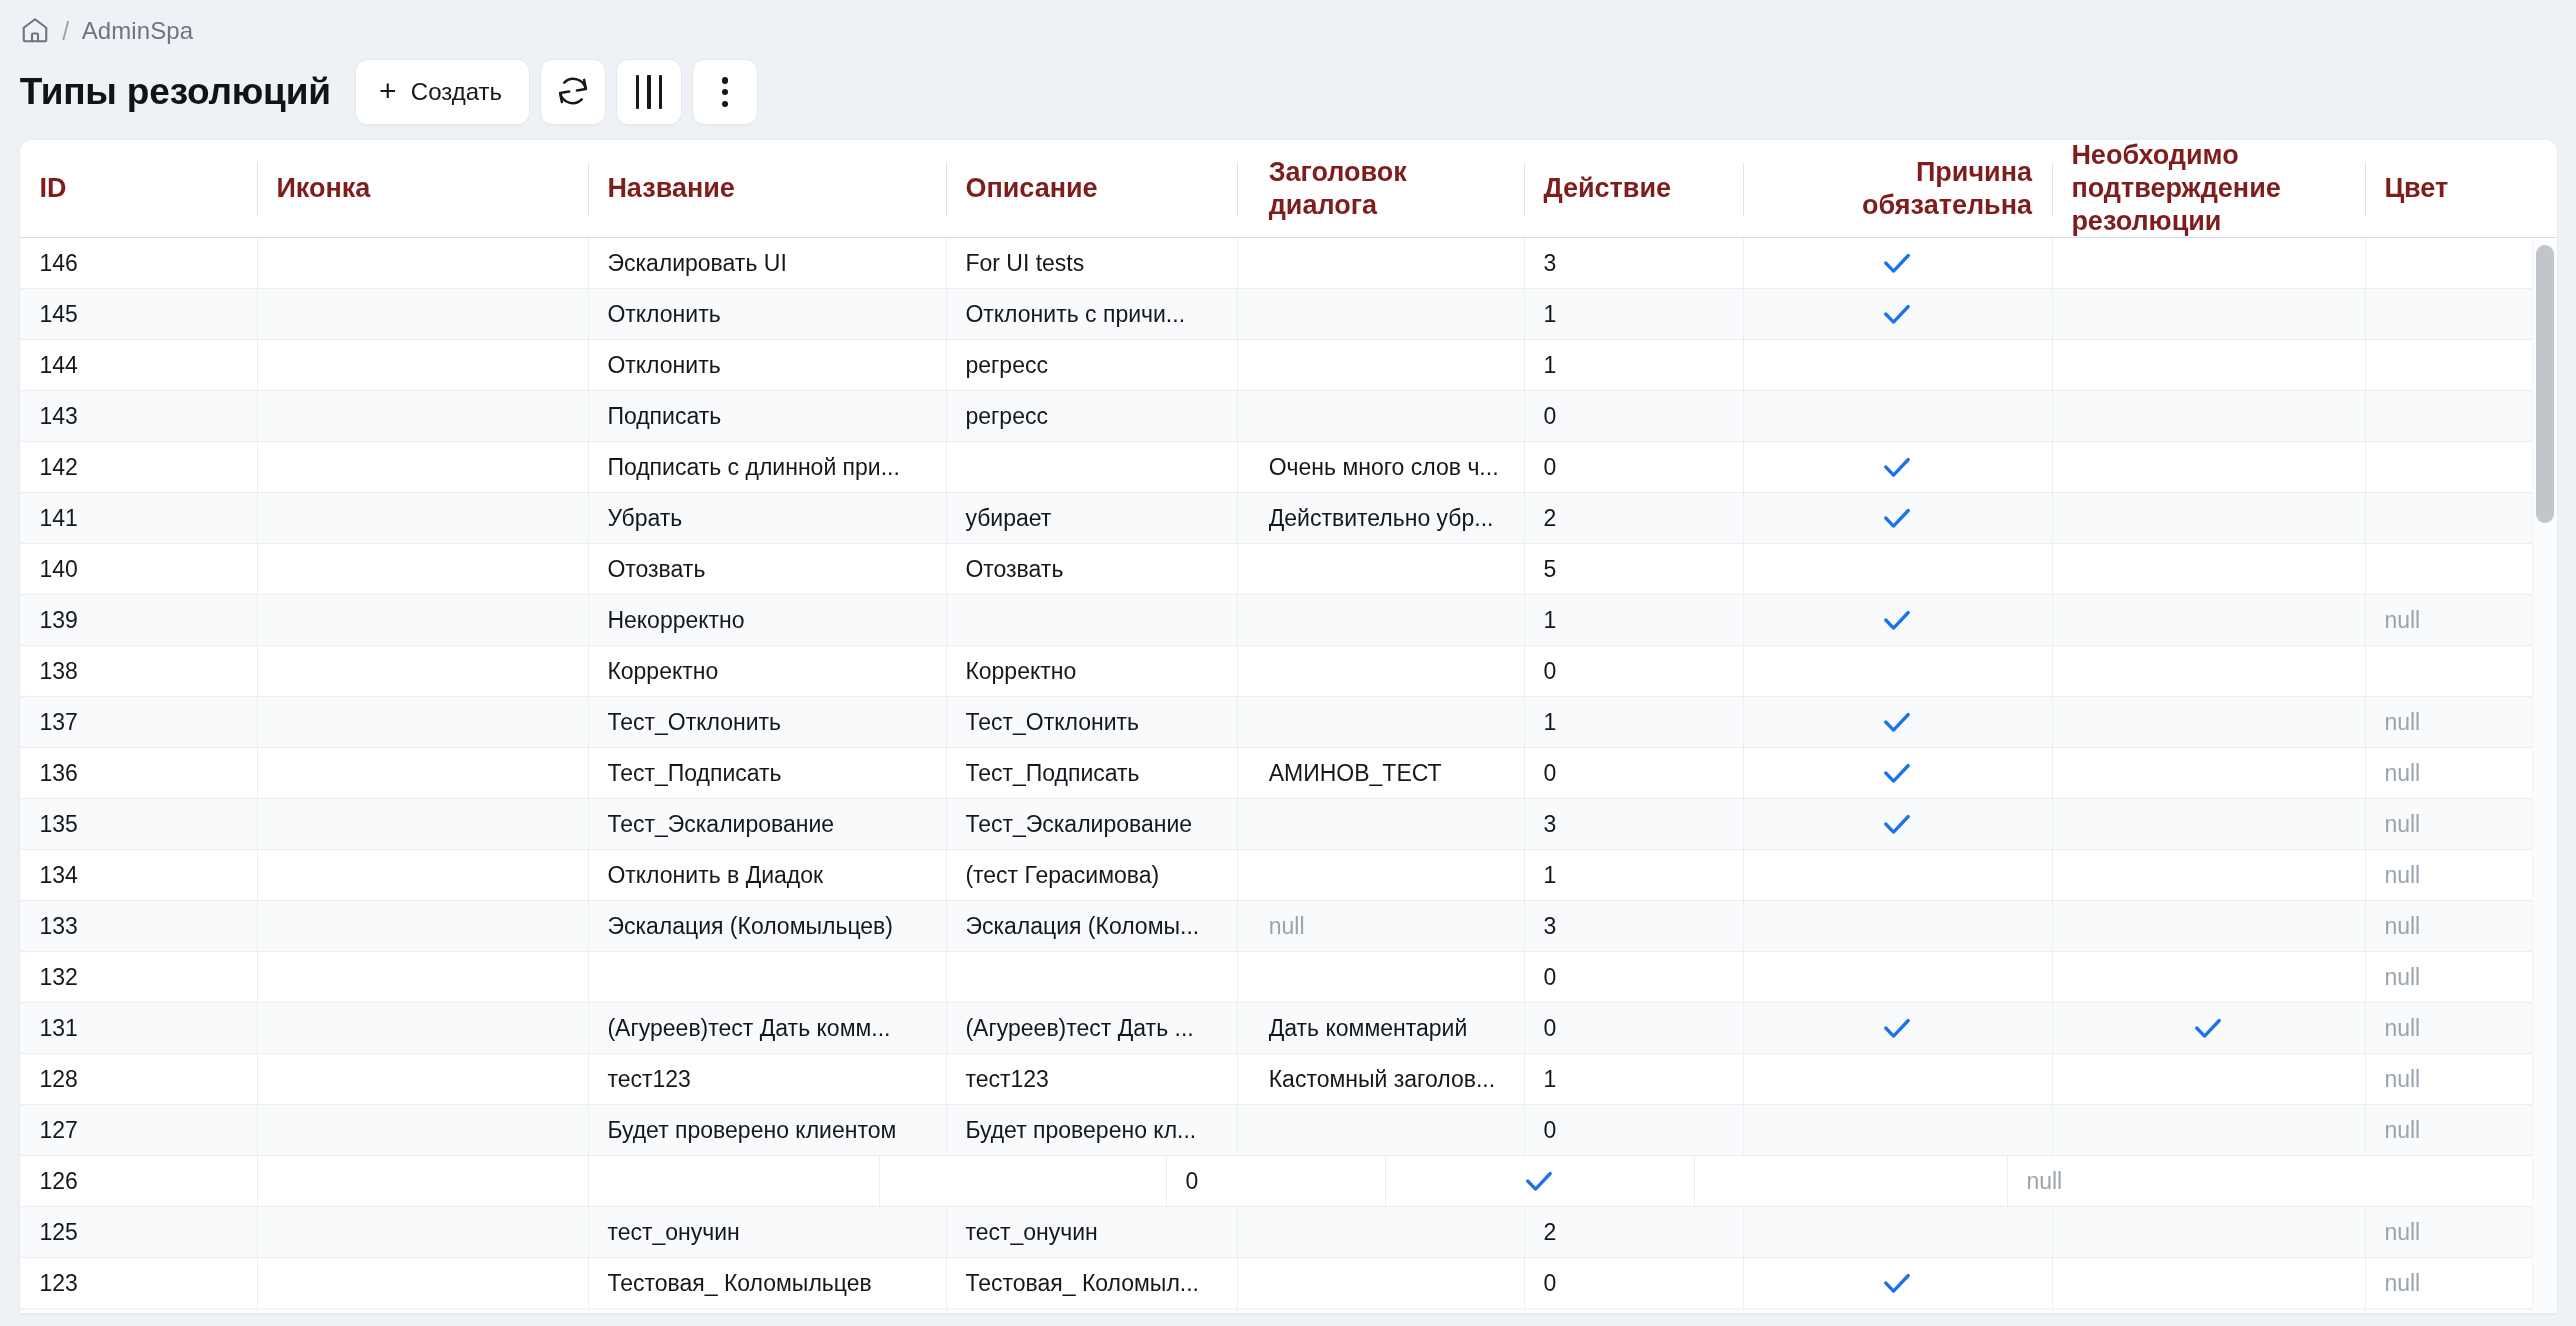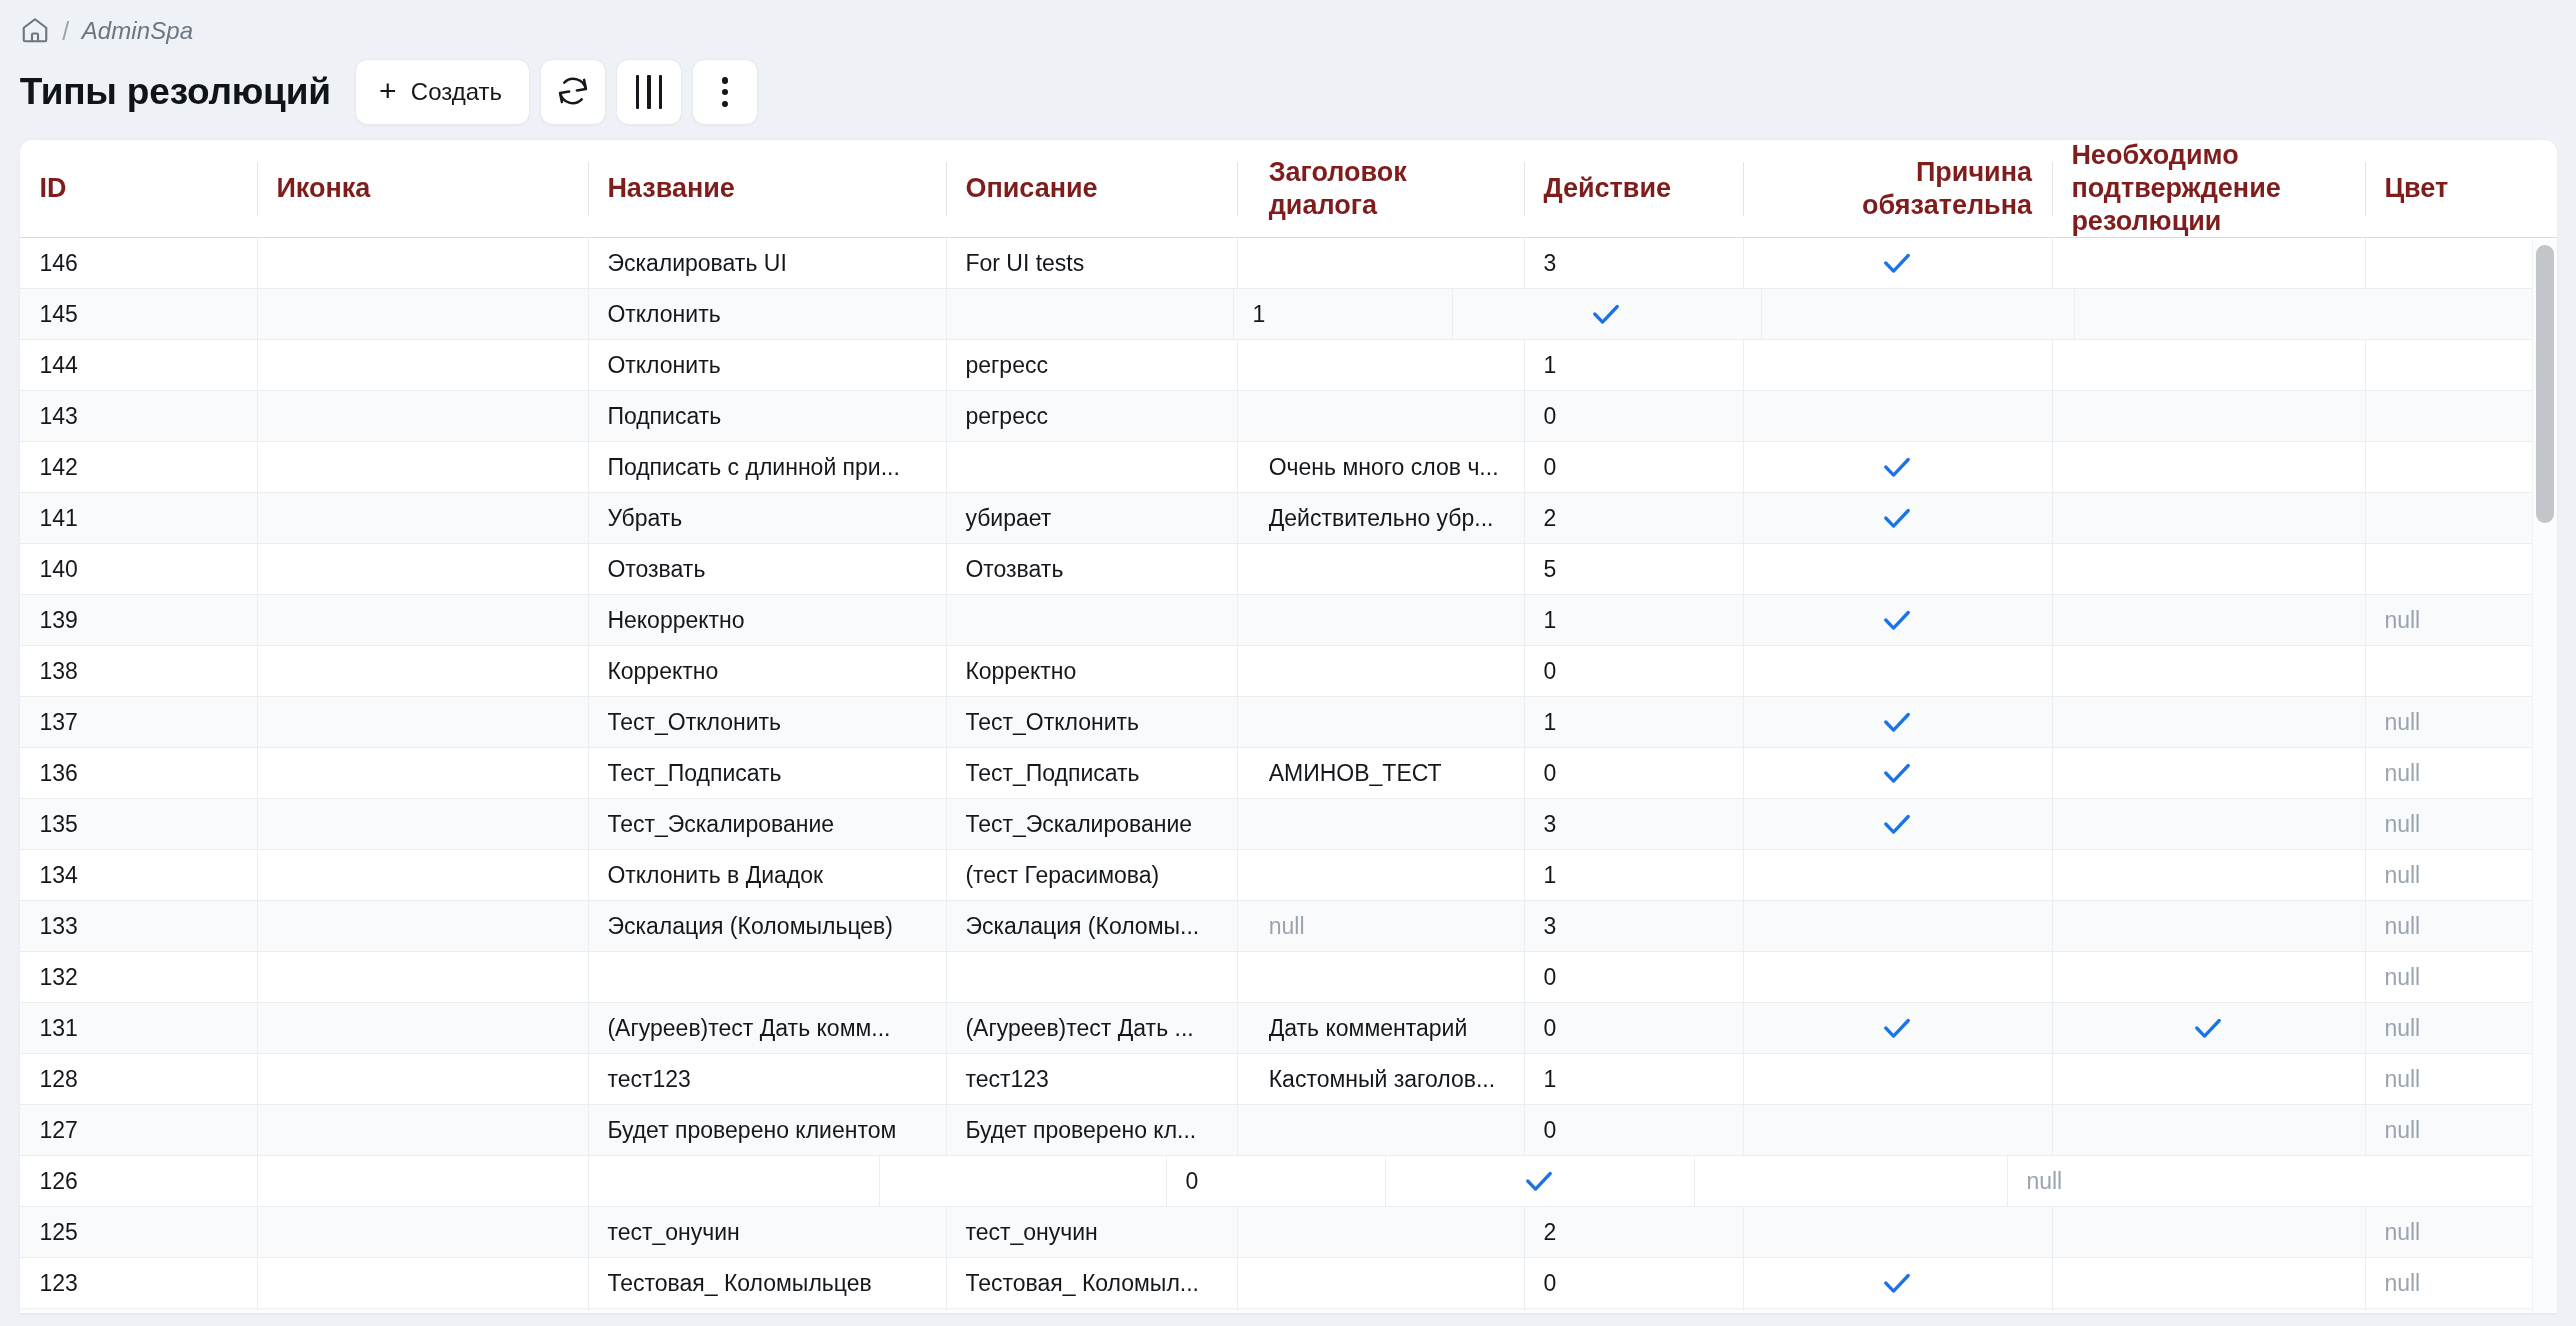--- a/index.html
+++ b/index.html
@@ -26,21 +26,20 @@
     color: #9aa4af;
     font-size: 25px;
     font-weight: 300;
     line-height: 1;
     user-select: none;
   }
   .crumb-text {
     color: #6b7680;
     font-size: 24px;
     letter-spacing: 0.1px;
-    font-style: italic;
   }
 
   
   .titlebar {
     display: flex;
     align-items: center;
     gap: 10px;
     padding: 7.2px 0 0 19.7px;
     height: 77px;
   }
@@ -316,20 +315,23 @@
         <div class="cell c-color"></div>
       </div>
       <div class="row alt">
         <div class="cell c-id">
           <span class="txt">145</span>
         </div>
         <div class="cell c-icon"></div>
         <div class="cell c-name">
           <span class="txt">Отклонить</span>
         </div>
+        <div class="cell c-desc">
+          <span class="txt">Отклонить с причи...</span>
+        </div>
         <div class="cell c-dlg"></div>
         <div class="cell c-act">
           <span class="txt">1</span>
         </div>
         <div class="cell c-reason center">
           <span>
             <svg class="check" viewBox="0 0 24 24" fill="none" stroke="#1a73e8" stroke-width="2.2" stroke-linecap="round" stroke-linejoin="round">
               <polyline points="4.5 12 9.7 17.4 19.5 7"></polyline>
             </svg>
           </span>

